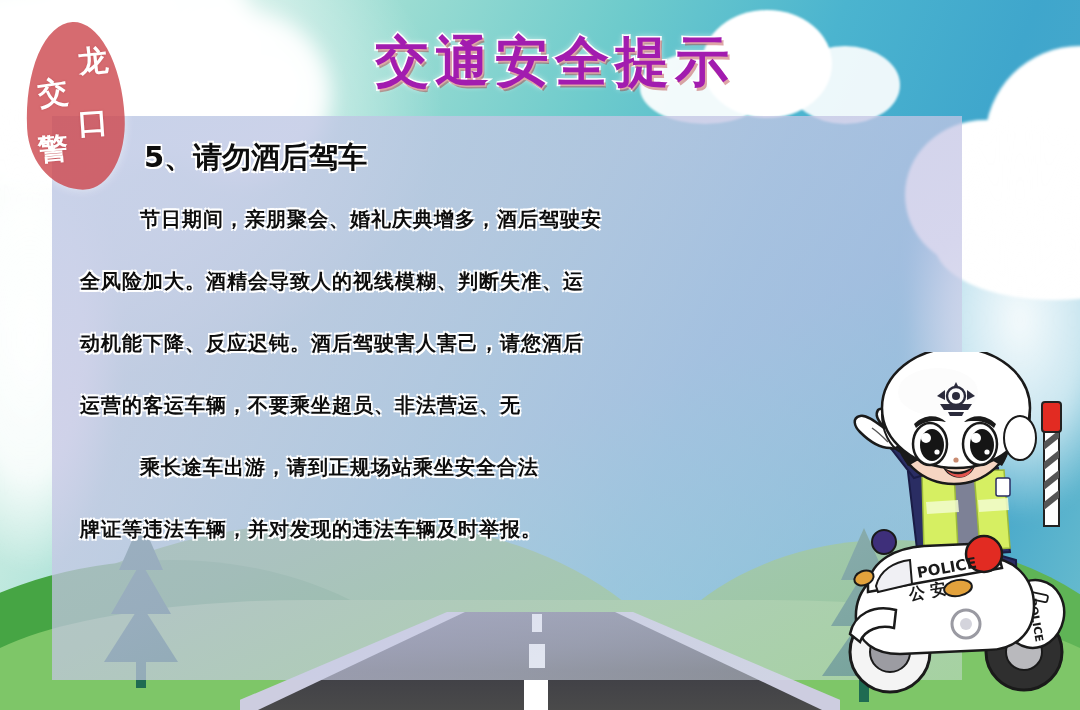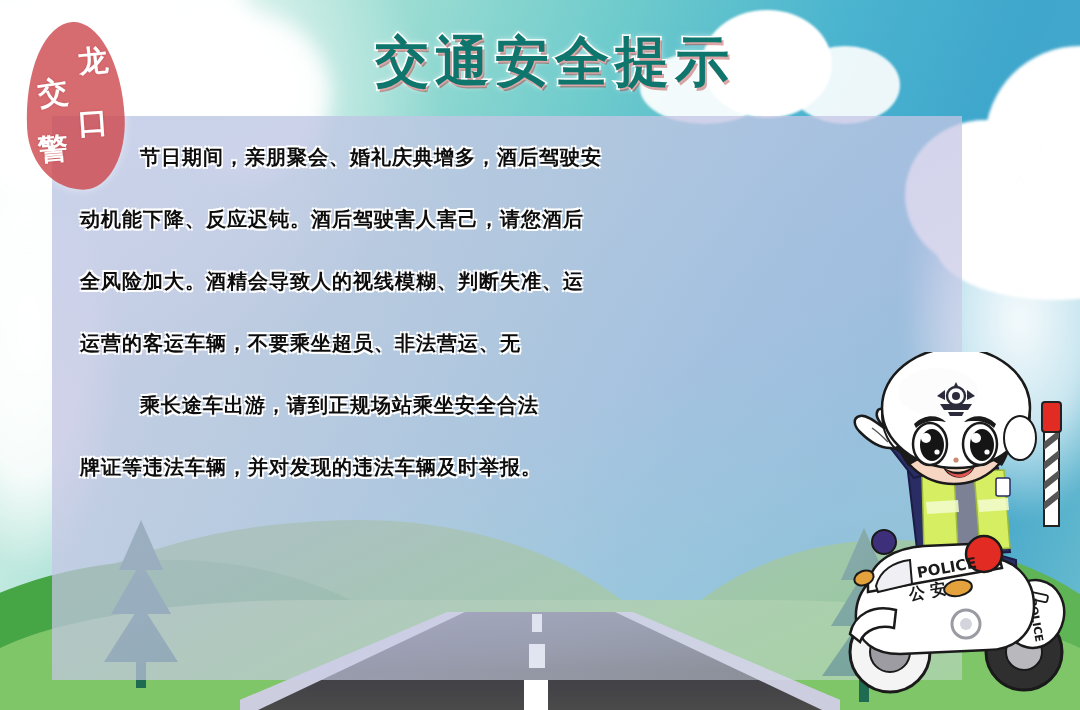--- a/index.html
+++ b/index.html
@@ -194,21 +194,21 @@
   #title {
     position: absolute;
     left: 0; top: 26px;
     width: 1080px;
     text-align: center;
     z-index: 7;
     font-family: "DejaVu Sans", "Liberation Sans", sans-serif;
     font-weight: bold;
     font-size: 54px;
     letter-spacing: 6px;
-    color: #0f766e;
+    color: #a21caf;
     -webkit-text-stroke: 3px #ffffff;
     paint-order: stroke fill;
     text-shadow:
       2px 3px 0 rgba(160,0,0,0.35),
       0 0 6px rgba(255,255,255,0.9);
   }
   #title-inner { display: inline-block; padding-left: 30px; }
 
   
   #panel {
@@ -336,23 +336,24 @@
     <span class="seal-char" id="seal-c2">口</span>
     <span class="seal-char" id="seal-c3">交</span>
     <span class="seal-char" id="seal-c4">警</span>
   </div>
 
   <div id="title">
     <span id="title-inner">交通安全提示</span>
   </div>
 
   <div id="text-block">
+    <div class="para heading">5、请勿酒后驾车</div>
     <div class="para body-indent">节日期间，亲朋聚会、婚礼庆典增多，酒后驾驶安</div>
+    <div class="para body-line">全风险加大。酒精会导致人的视线模糊、判断失准、运</div>
     <div class="para body-line">动机能下降、反应迟钝。酒后驾驶害人害己，请您酒后</div>
-    <div class="para body-line">全风险加大。酒精会导致人的视线模糊、判断失准、运</div>
     <div class="para body-line">运营的客运车辆，不要乘坐超员、非法营运、无</div>
     <div class="para body-indent">乘长途车出游，请到正规场站乘坐安全合法</div>
     <div class="para body-line">牌证等违法车辆，并对发现的违法车辆及时举报。</div>
   </div>
 
   <div id="mascot">
     <svg width="244" height="358" viewBox="0 0 244 358">
       <defs>
         <clipPath id="helmClip">
             <ellipse cx="118" cy="56" rx="72" ry="58"></ellipse>

